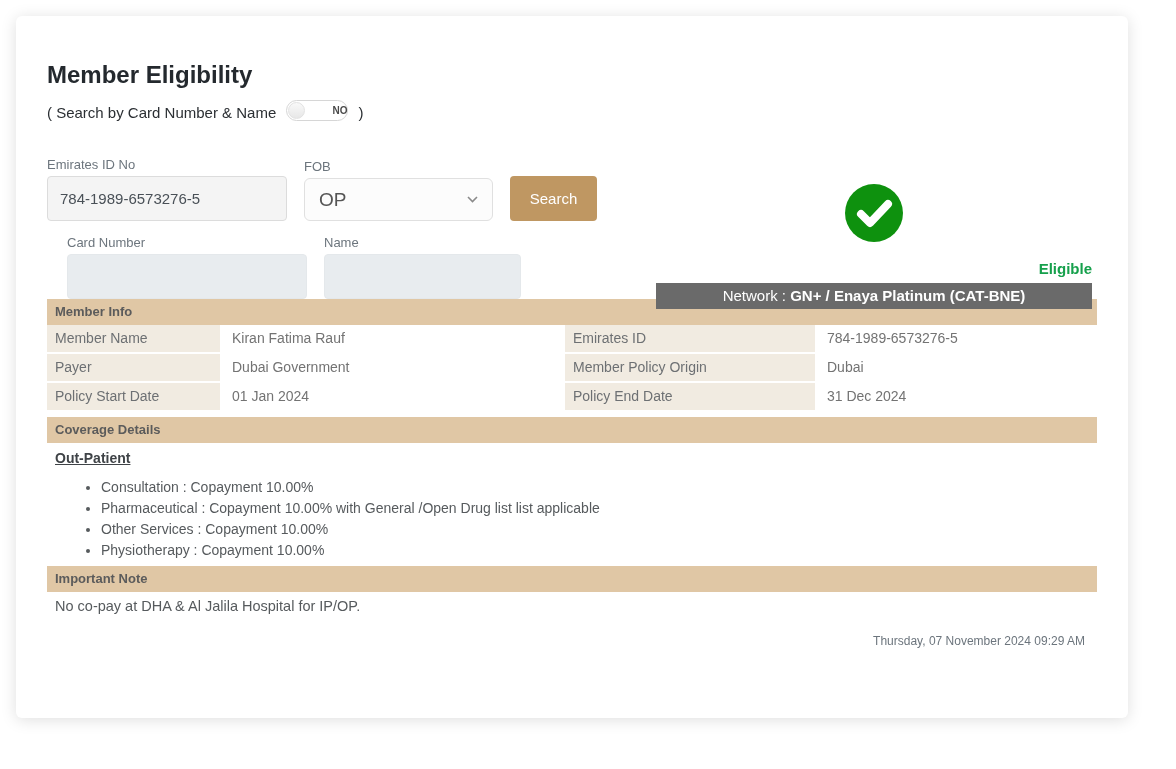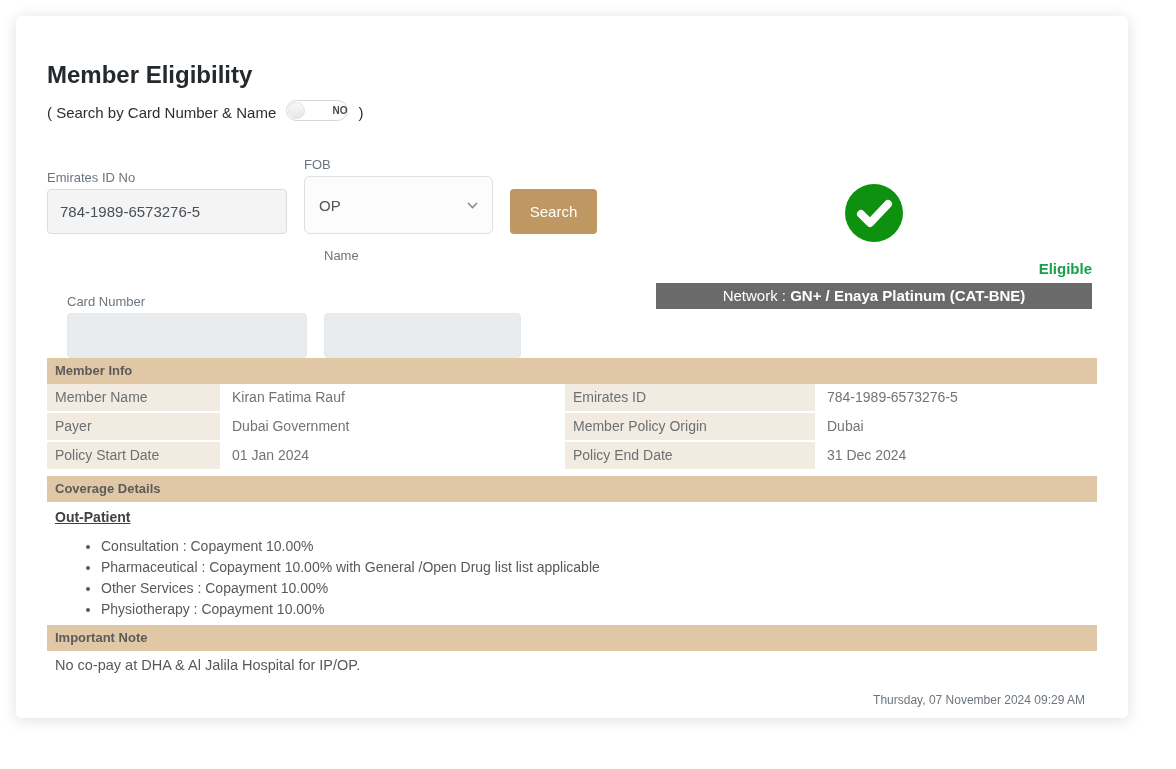--- a/index.html
+++ b/index.html
@@ -23,31 +23,31 @@
   .toggle .tog-label { font-size: 10px; font-weight: bold; color: #4a4a4a; margin-left: 5px; }
 
   .form-area { margin-top: 37px; }
   .form-row { display: flex; align-items: flex-end; }
   .form-row + .form-row { margin-top: 15px; padding-left: 20px; }
   .field { display: flex; flex-direction: column; }
   .field .f-label { font-size: 13px; color: #6c757d; margin-bottom: 5px; line-height: 13px; }
   .f-emirates { width: 240px; margin-right: 17px; }
   .f-fob { width: 189px; margin-right: 17px; }
   .f-card { width: 240px; margin-right: 17px; }
-  .f-name { width: 197px; gap: 46px; }
+  .f-name { width: 197px; }
   .input {
     height: 45px; border-radius: 4px; font-size: 15px; color: #495057;
     padding: 0 12px; width: 100%;
     background: #f4f4f4; border: 1px solid #dcdcdc; outline: none;
   }
   .input.disabled { background: #e8ecef; border: 1px solid #e4e8eb; }
   .select {
-    height: 58px; border-radius: 6px; background: #fcfcfc; border: 1px solid #e0e0e0;
+    height: 43px; border-radius: 6px; background: #fcfcfc; border: 1px solid #e0e0e0;
     display: flex; align-items: center; justify-content: space-between;
-    padding: 0 14px; font-size: 15px; color: #555; cursor: pointer;
+    padding: 0 14px; font-size: 19px; color: #555; cursor: pointer;
   }
   .btn-search {
     height: 45px; width: 87px; border: none; border-radius: 4px;
     background: #bf9762; color: #ffffff; font-size: 15px; cursor: pointer;
     font-family: "Liberation Sans", sans-serif;
   }
 
   .result-block { position: absolute; left: 640px; top: 168px; width: 436px; text-align: center; }
   .check-wrap { width: 58px; height: 58px; margin: 0 auto; }
   .status-text { margin-top: 19px; font-size: 15px; font-weight: bold; color: #16a04c; line-height: 15px; text-align: right; }

